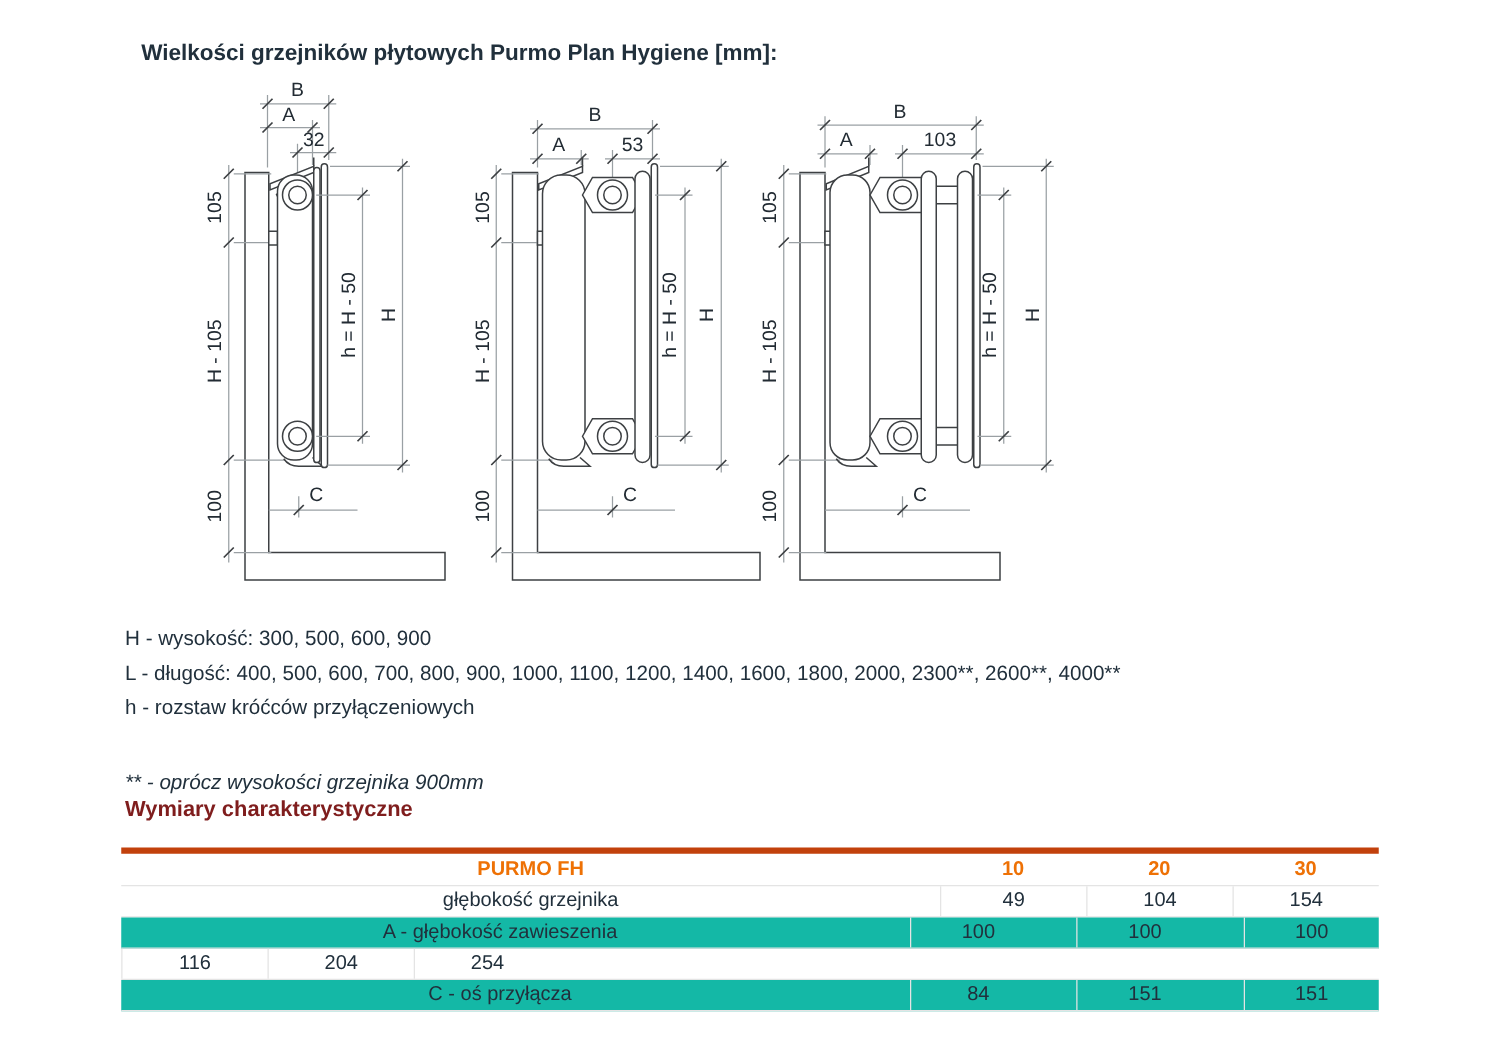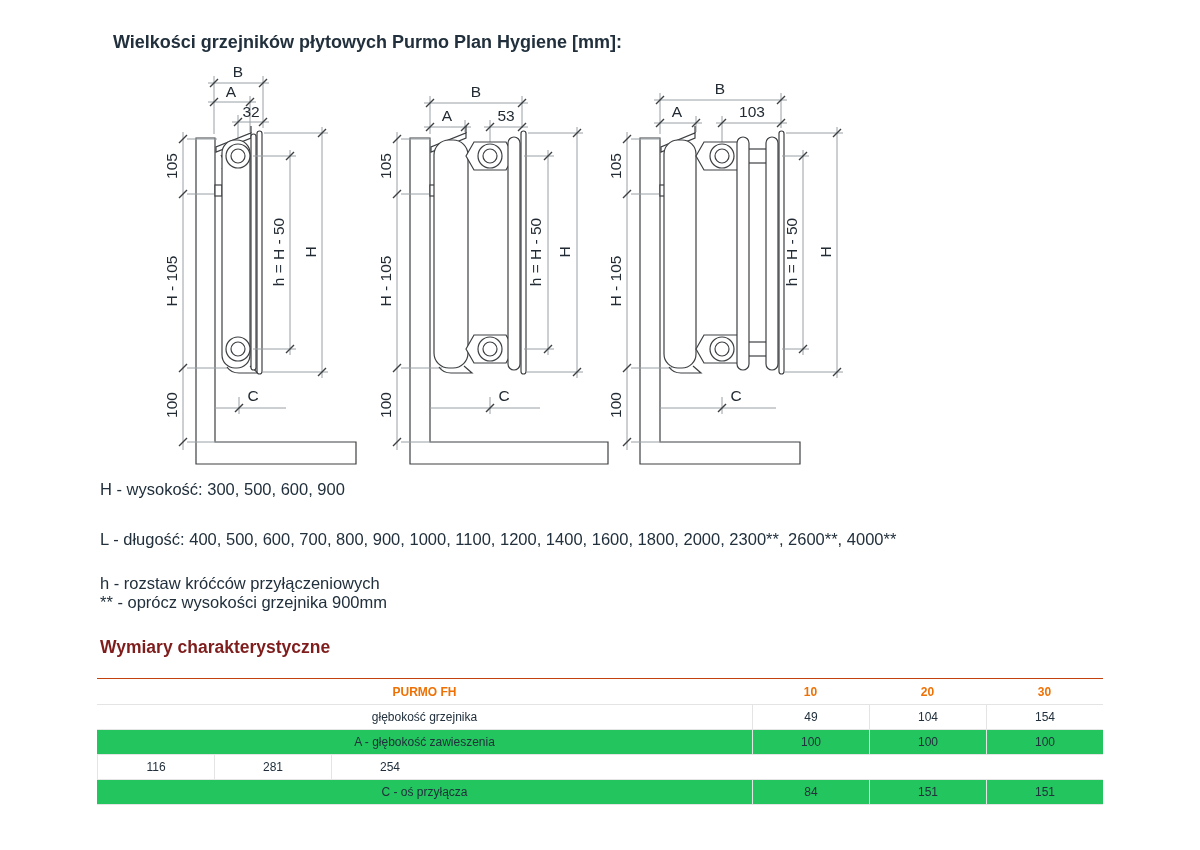--- a/index.html
+++ b/index.html
@@ -1,41 +1,41 @@
 <!DOCTYPE html>
 <html><head>
 <meta charset="utf-8">
 <style>
   html,body{margin:0;padding:0;background:#fff;}
   .page{position:relative;width:1200px;height:850px;background:#ffffff;overflow:hidden;
         font-family:"Liberation Sans",sans-serif;color:#21303c;}
   .abs{position:absolute;}
   .title{left:100px;top:32px;font-size:18px;font-weight:700;color:#21303c;margin-left:13px;}
   .note{left:100px;font-size:16.5px;color:#21303c;}
-  .n1{top:480px;text-align:center;} .n2{top:530px;} .n3{top:574px;} .n4{top:593px;}
+  .n1{top:502px;text-align:center;} .n2{top:530px;} .n3{top:557px;} .n4{top:617px;font-style:italic;}
   .heading2{left:100px;top:637px;font-size:17.5px;font-weight:700;color:#7f1d1d;}
 
   
   svg text{font-family:"Liberation Sans",sans-serif;}
   .dl{stroke:#9aa0a4;stroke-width:1;fill:none;}
   .tk{stroke:#3d4043;stroke-width:1.4;fill:none;}
   .dr{stroke:#3d4043;stroke-width:1.2;fill:#ffffff;}
   .drn{stroke:#3d4043;stroke-width:1.2;fill:none;}
   .lb{font-size:15.5px;fill:#222b33;}
 
   
-  .tbl{left:97px;top:678px;width:1006px;border-top:1px solid #c2410c;font-size:12px;}
+  .tbl{left:97px;top:678px;width:1006px;border-top:5px solid #c2410c;font-size:16px;}
   .trow{display:flex;align-items:center;height:25px;border-bottom:1px solid #e4e4e4;box-sizing:border-box;}
   .thead{height:26px;}
   .tc-label{width:655px;text-align:center;}
   .tc-val{width:117px;text-align:right;border-left:1px solid #e4e4e4;align-self:stretch;
           display:flex;align-items:center;justify-content:center;box-sizing:border-box;}
   .thead .tc-val{border-left:none;}
   .thead .tc-label,.thead .tc-val{color:#ee7105;font-weight:700;}
-  .row-alt{background:#22c55e;}
+  .row-alt{background:#14b8a6;gap:25px;}
 </style>
 </head>
 <body>
 
 <div class="page">
 
   <div class="abs title">Wielkości grzejników płytowych Purmo Plan Hygiene [mm]:</div>
 
   <svg class="abs" style="left:0;top:0;" width="1200" height="850" viewBox="0 0 1200 850">
     <defs>
@@ -260,21 +260,21 @@
       <div class="tc-val">154</div>
     </div>
     <div class="trow row-alt">
       <div class="tc-label">A - głębokość zawieszenia</div>
       <div class="tc-val">100</div>
       <div class="tc-val">100</div>
       <div class="tc-val">100</div>
     </div>
     <div class="trow">
       <div class="tc-val">116</div>
-      <div class="tc-val">281</div>
+      <div class="tc-val">204</div>
       <div class="tc-val">254</div>
     </div>
     <div class="trow row-alt">
       <div class="tc-label">C - oś przyłącza</div>
       <div class="tc-val">84</div>
       <div class="tc-val">151</div>
       <div class="tc-val">151</div>
     </div>
   </div>
 

